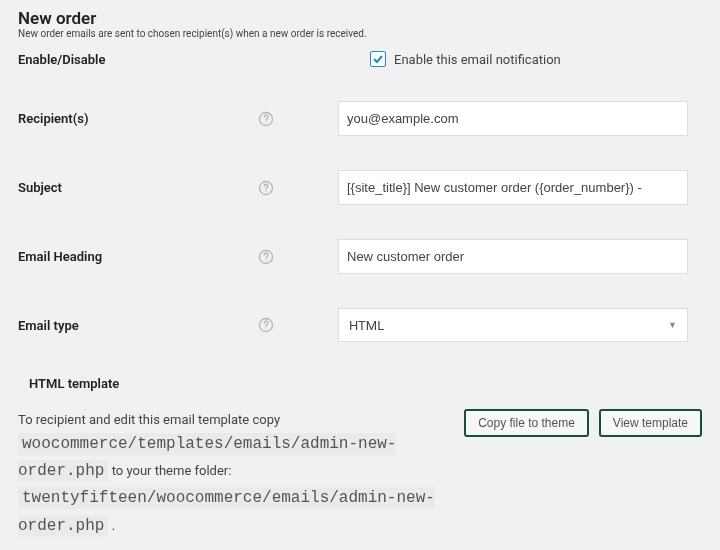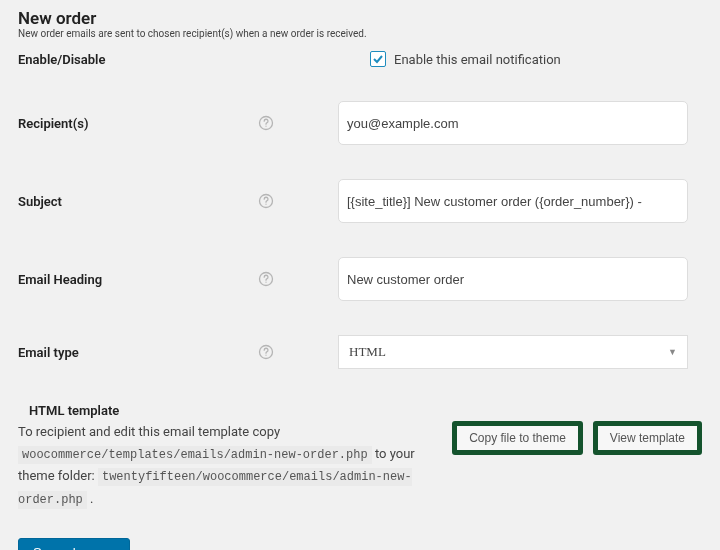--- a/index.html
+++ b/index.html
@@ -70,74 +70,73 @@
       background: #fff;
       display: inline-flex;
       align-items: center;
       justify-content: center;
       border-radius: 2px;
       cursor: pointer;
     }
     .wp-checkbox svg { width: 12px; height: 12px; stroke: #1e8cbe; }
     input[type=text].wp-input {
       width: 350px;
-      height: 44px;
+      height: 35px;
       padding: 4px 8px;
       font-size: 13px;
       border: 1px solid #ddd;
       background: #fff;
       color: #444;
-      border-radius: 5px;
+      border-radius: 0;
     }
     .wp-select {
       width: 350px;
       height: 24px;
       border: 1px solid #ddd;
       background: #fff;
       display: flex;
       align-items: center;
       justify-content: space-between;
       padding: 16px 10px;
       font-size: 13px;
       cursor: pointer;
-      font-family: Liberation Serif, serif;
     }
     .wp-select .caret { color: #888; font-size: 9px; }
     .section-heading {
       font-weight: 600;
       font-size: 13px;
       color: #222;
-      margin-bottom: 3px;
+      margin-bottom: 18px;
       padding-left: 11px;
     }
     .template-row {
       display: flex;
       align-items: flex-start;
       gap: 20px;
     }
     .template-text {
       flex: 1;
       font-size: 13px;
       line-height: 1.7;
       color: #444;
     }
     code.path {
       background: #eaeaea;
       padding: 2px 4px;
       font-family: Consolas, Monaco, "Courier New", monospace;
-      font-size: 12px;
+      font-size: 16px;
       color: #555;
     }
     .button-group {
       display: flex;
       gap: 10px;
       flex-shrink: 0;
     }
     .wp-button {
-      border: 5px solid #14532d;
+      border: 2px solid #14532d;
       background: #f7f7f7;
       color: #555;
       font-size: 12px;
       padding: 5px 12px;
       border-radius: 3px;
       cursor: pointer;
       white-space: nowrap;
     }
     .wp-button-primary {
       background: #0073aa;

